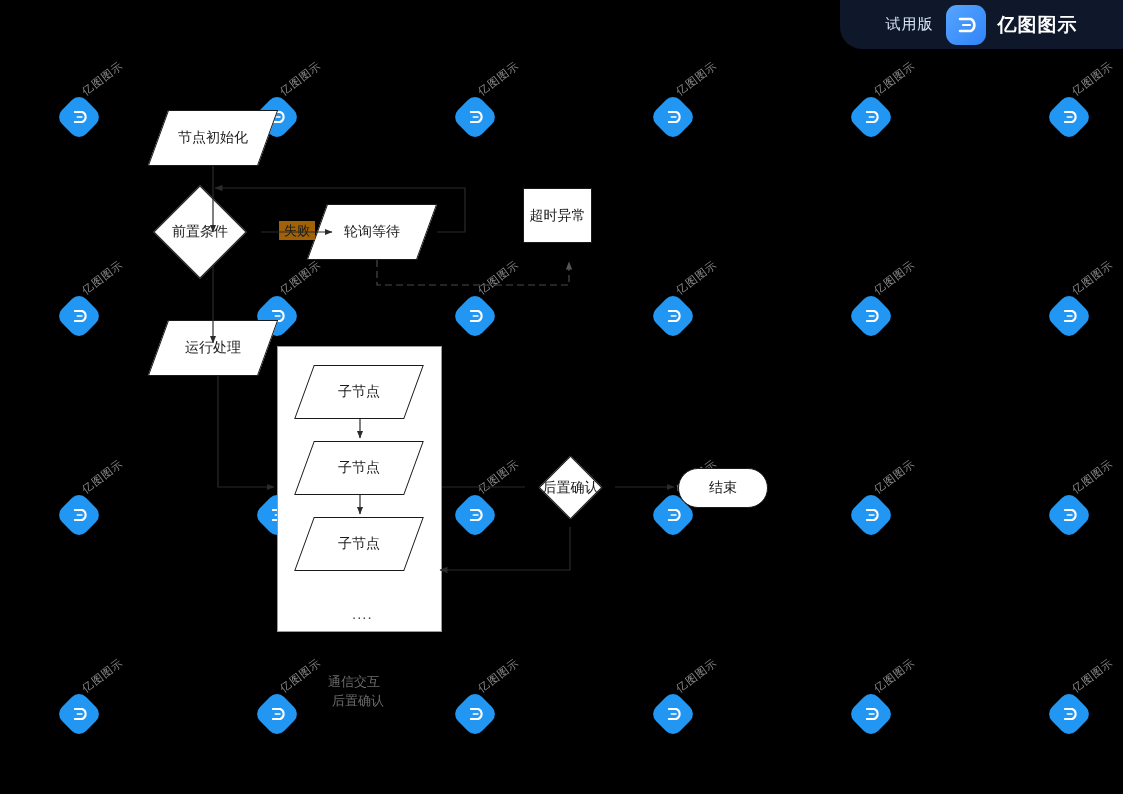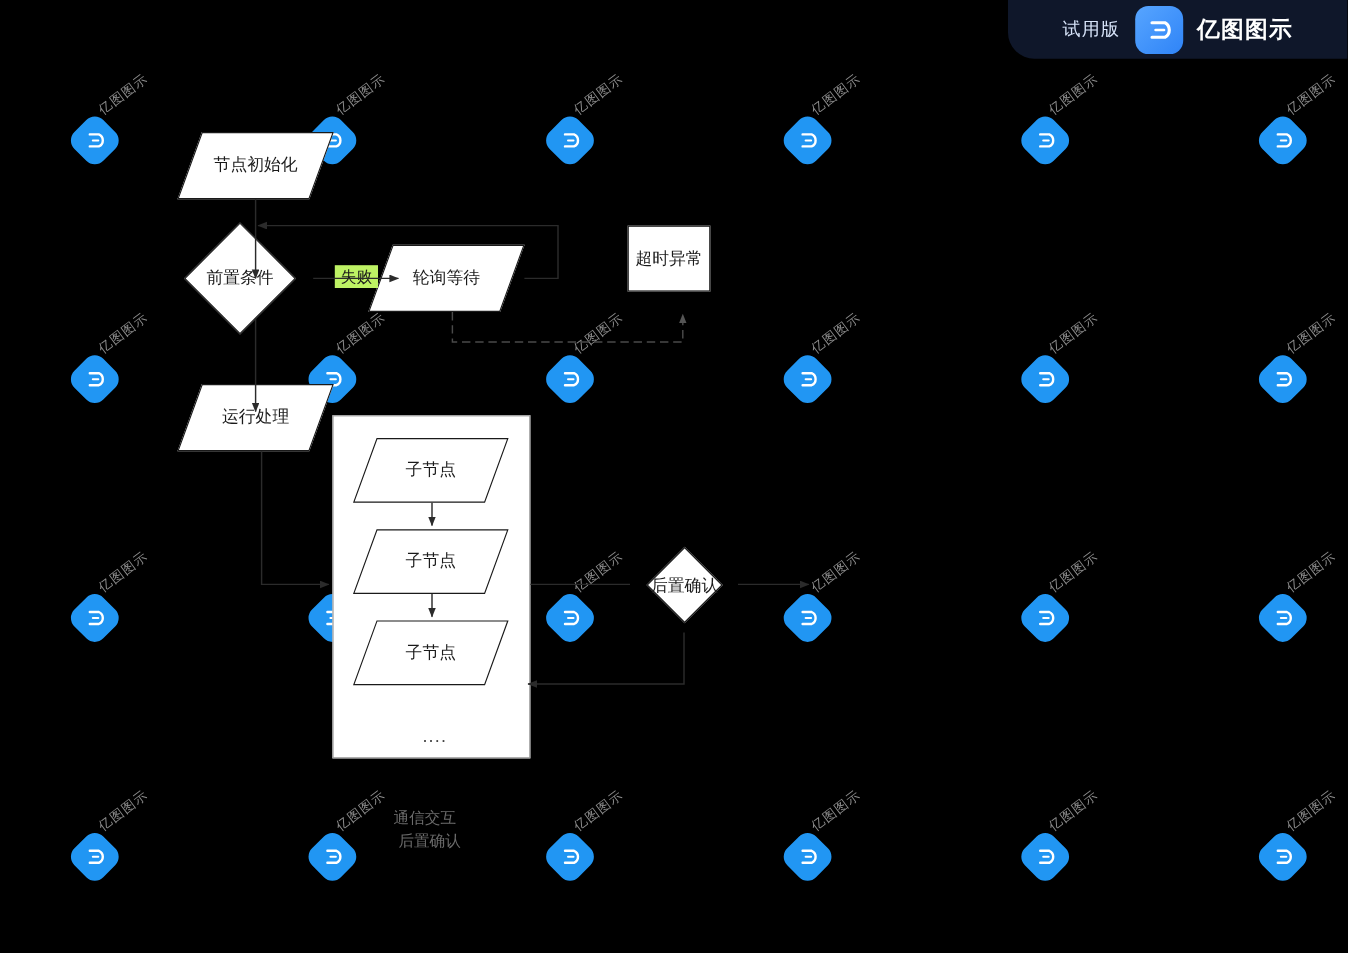--- a/index.html
+++ b/index.html
@@ -131,21 +131,21 @@
   .dots {
     position: absolute;
     font-size: 15px;
     color: #444;
     letter-spacing: 1px;
     z-index: 23;
   }
 
   .edge-label {
     position: absolute;
-    background: #bef264;
+    background: #a16207;
     color: #1a1a1a;
     font-size: 13px;
     padding: 2px 5px;
     z-index: 26;
     line-height: 15px;
   }
 
   .note {
     position: absolute;
     color: #6b6b6b;
@@ -448,20 +448,23 @@
     </div>
 
     <div class="node shape-parallelogram" style="left:304px; top:517px; width:110px; height:54px;">
       <span class="lbl">子节点</span>
     </div>
 
     <div class="node shape-diamond" style="left:548px; top:465px; width:45px; height:45px;">
       <span class="lbl">后置确认</span>
     </div>
 
+    <div class="node shape-pill" style="left:678px; top:468px; width:90px; height:40px;">
+      <span class="lbl">结束</span>
+    </div>
 
     <div class="edge-label" style="left:279px; top:221px;">失败</div>
 
     <div class="note" style="left:328px; top:672px;">通信交互</div>
     <div class="note" style="left:332px; top:691px;">后置确认</div>
   </div>
 
   <div id="trial-badge">
     <span class="trial-text">试用版</span>
     <span class="logo-box">

